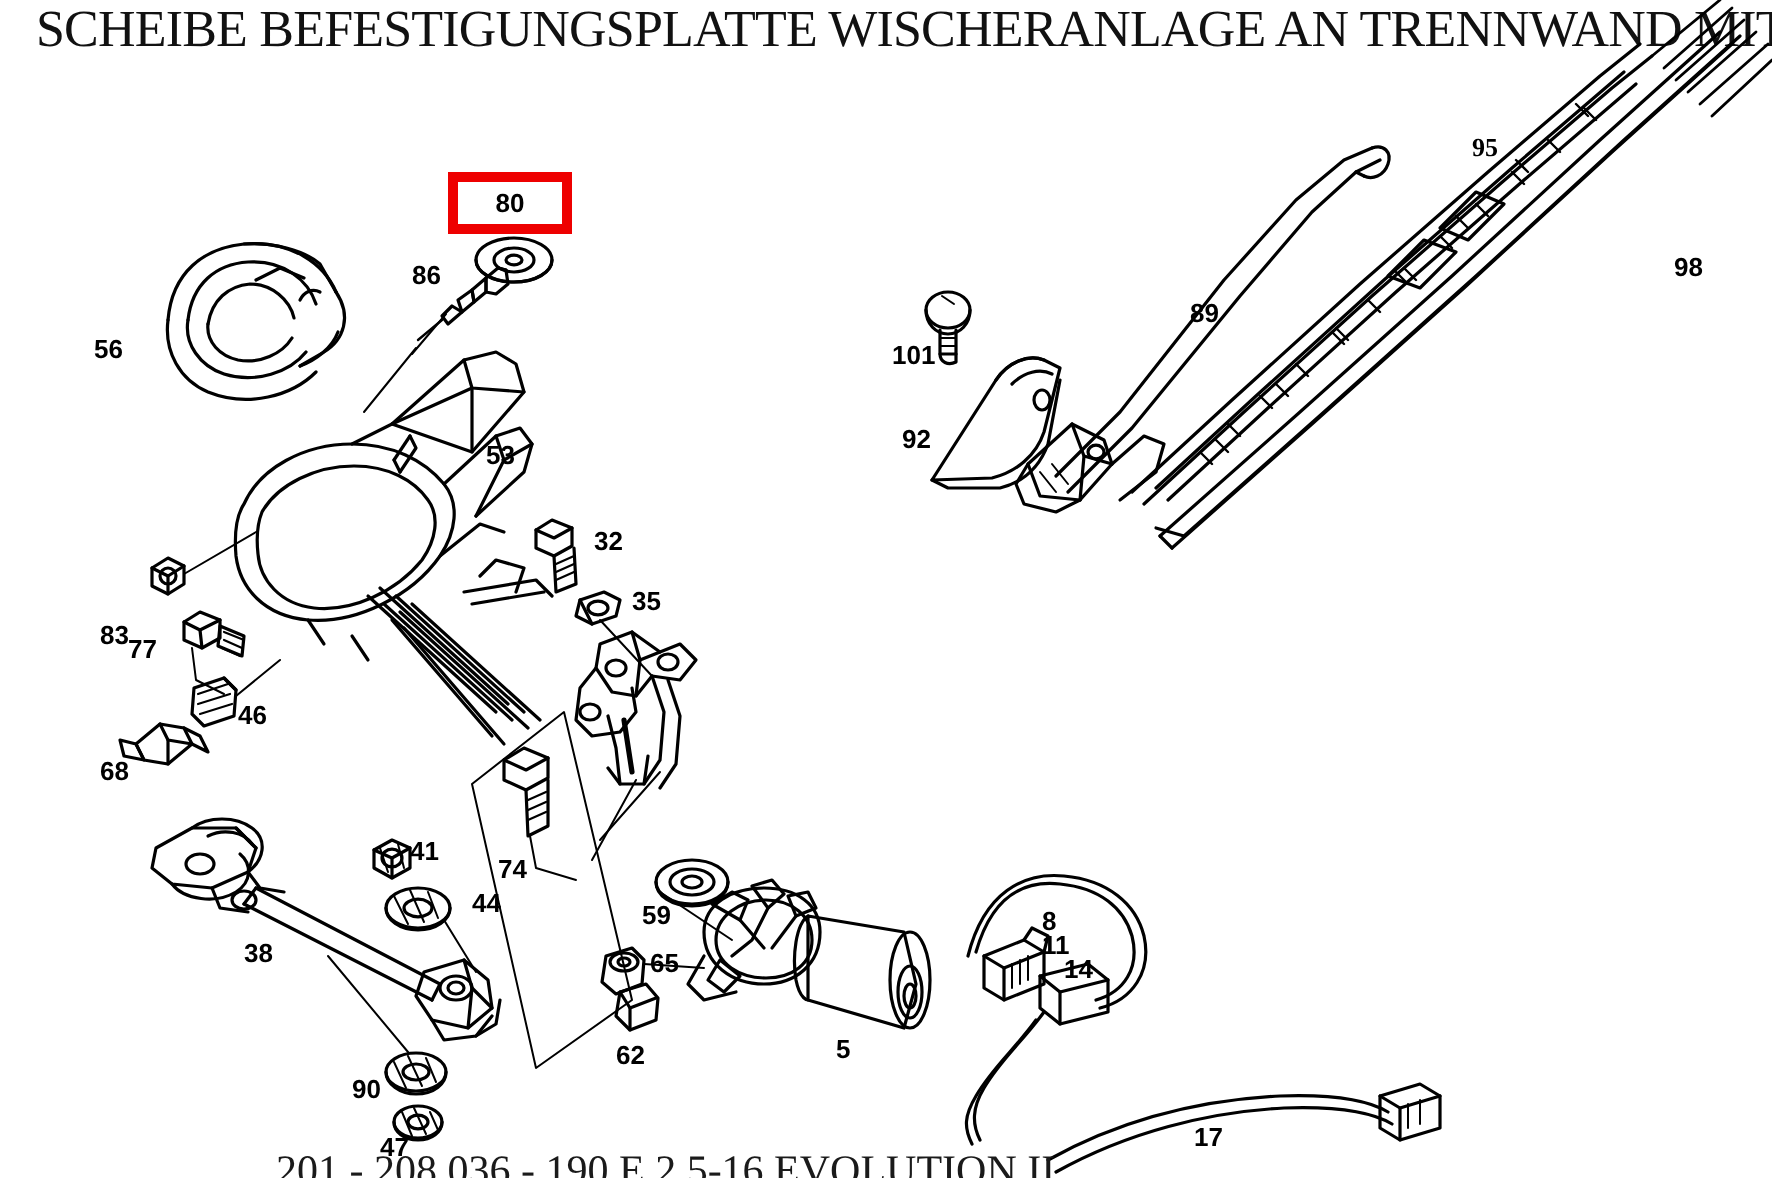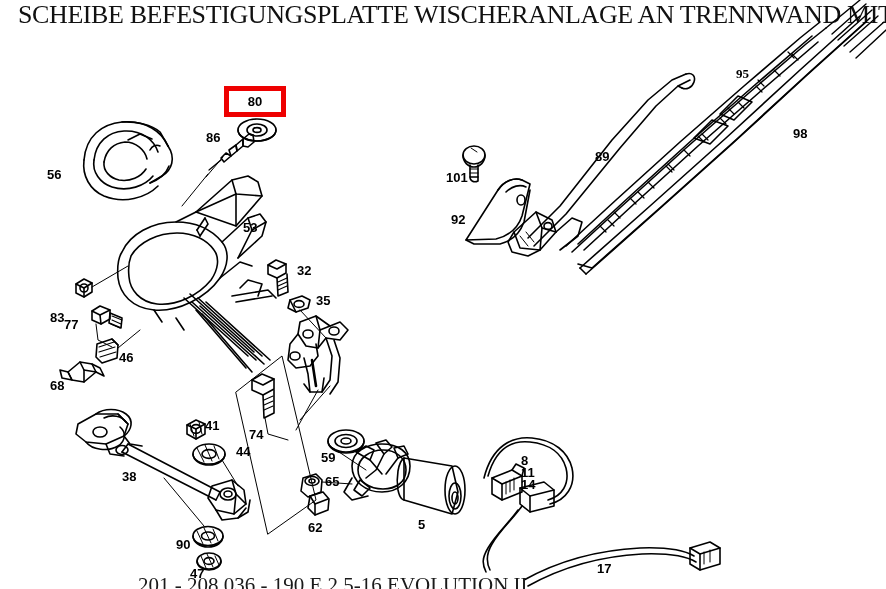--- a/index.html
+++ b/index.html
@@ -459,22 +459,22 @@
       <div class="callout" style="left: 249px; top: 428px;">74</div>
       <div class="callout" style="left: 122px; top: 470px;">38</div>
       <div class="callout" style="left: 176px; top: 538px;">90</div>
       <div class="callout" style="left: 190px; top: 567px;">47</div>
       <div class="callout" style="left: 321px; top: 451px;">59</div>
       <div class="callout" style="left: 325px; top: 475px;">65</div>
       <div class="callout" style="left: 308px; top: 521px;">62</div>
       <div class="callout" style="left: 418px; top: 518px;">5</div>
       <div class="callout" style="left: 521px; top: 454px;">8</div>
       <div class="callout" style="left: 521px; top: 466px;">11</div>
-      <div class="callout" style="left: 521px; top: 478px;">14</div>
+      <div class="callout" style="left: 521px; top: 478px; padding-left: 11px;">14</div>
       <div class="callout" style="left: 597px; top: 562px;">17</div>
       <div class="callout" style="left: 446px; top: 171px;">101</div>
       <div class="callout" style="left: 451px; top: 213px;">92</div>
       <div class="callout" style="left: 595px; top: 150px;">89</div>
       <div class="callout" style="left: 736px; top: 67px; font-family: Liberation Serif, serif;">95</div>
-      <div class="callout" style="left: 793px; top: 127px;">98</div>
+      <div class="callout" style="left: 837px; top: 127px;">98</div>
     </div>
 
 </div>
 
 </body></html>

